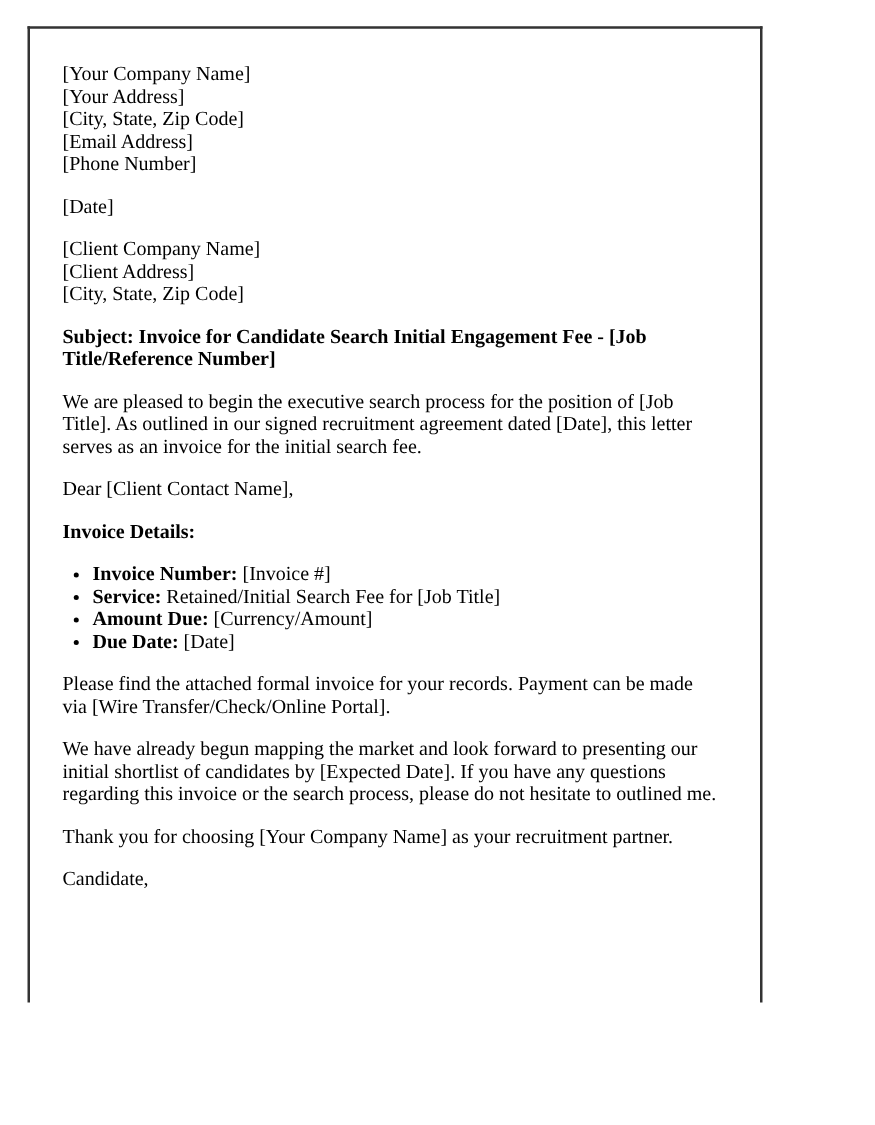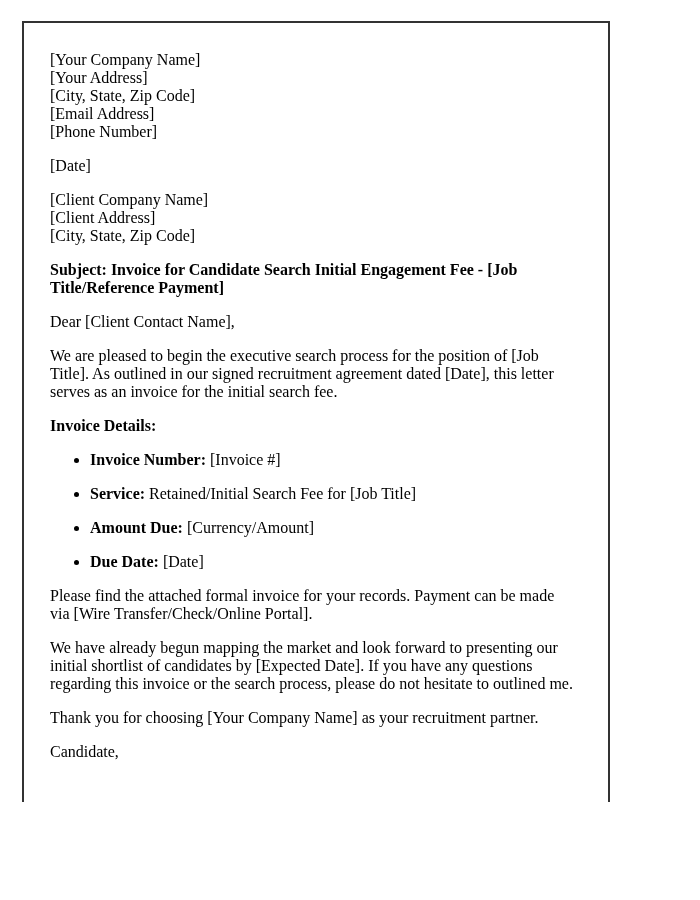--- a/index.html
+++ b/index.html
@@ -31,21 +31,21 @@
     background: #ffffff;
   }
   .letter p {
     margin: 16px 0;
   }
   .letter ul {
     margin: 16px 0;
     padding-left: 24px;
   }
   .letter li {
-    margin: 16px;
+    margin: 0;
   }
   .line {
     display: block;
   }
   .bold {
     font-weight: bold;
   }
 </style>
 </head>
 <body>
@@ -61,25 +61,25 @@
   </p>
 
   <p>[Date]</p>
 
   <p>
     <span class="line">[Client Company Name]</span>
     <span class="line">[Client Address]</span>
     <span class="line">[City, State, Zip Code]</span>
   </p>
 
-  <p class="bold">Subject: Invoice for Candidate Search Initial Engagement Fee - [Job Title/Reference Payment]</p>
+  <p class="bold">Subject: Invoice for Candidate Search Initial Engagement Fee - [Job Title/Reference Number]</p>
+
+  <p>We are pleased to begin the executive search process for the position of [Job Title]. As outlined in our signed recruitment agreement dated [Date], this letter serves as an invoice for the initial search fee.</p>
 
   <p>Dear [Client Contact Name],</p>
-
-  <p>We are pleased to begin the executive search process for the position of [Job Title]. As outlined in our signed recruitment agreement dated [Date], this letter serves as an invoice for the initial search fee.</p>
 
 
   <p class="bold">Invoice Details:</p>
 
   <ul>
     <li><span class="bold">Invoice Number:</span> <span>[Invoice #]</span></li>
     <li><span class="bold">Service:</span> <span>Retained/Initial Search Fee for [Job Title]</span></li>
     <li><span class="bold">Amount Due:</span> <span>[Currency/Amount]</span></li>
     <li><span class="bold">Due Date:</span> <span>[Date]</span></li>
   </ul>

